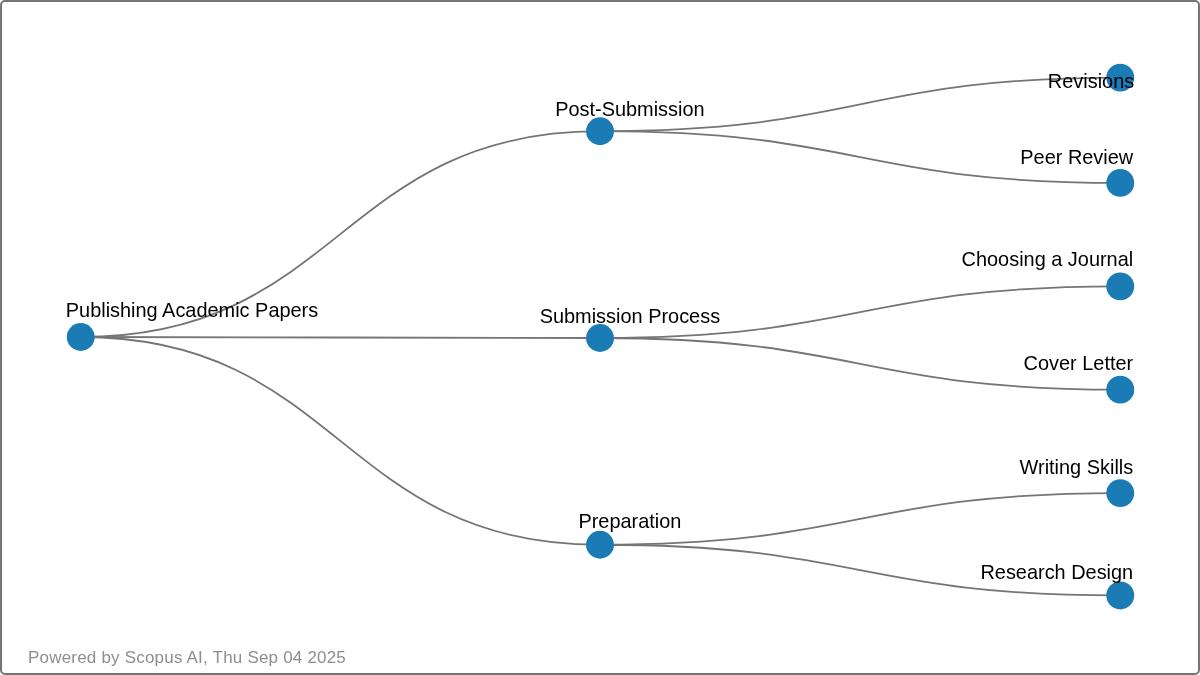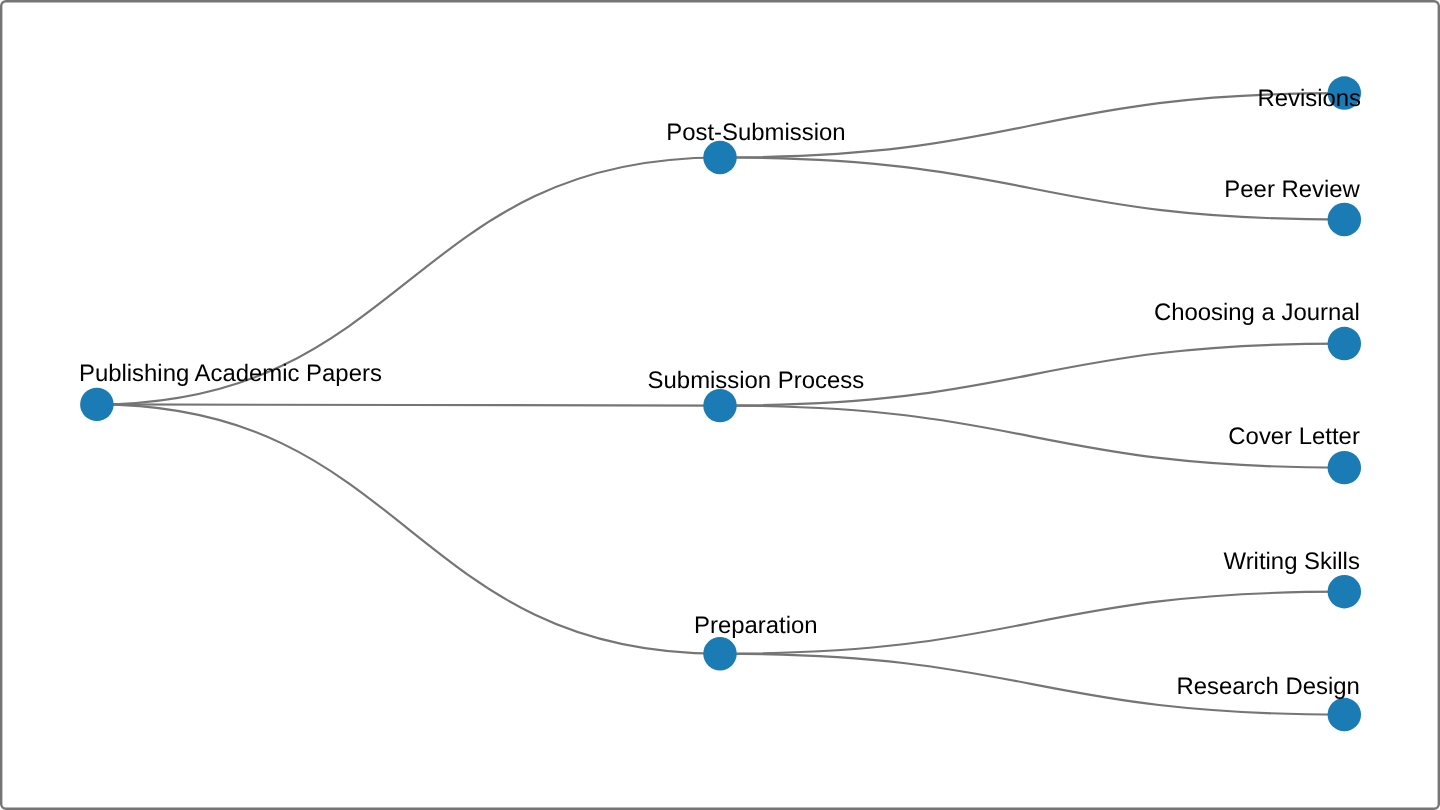--- a/index.html
+++ b/index.html
@@ -66,13 +66,14 @@
       <text x="630" y="115" text-anchor="middle" font-size="20" fill="#000000" class="mindmap-label">Post-Submission</text>
       <text x="1136" y="87" text-anchor="end" font-size="20" fill="#000000" class="mindmap-label">Revisions</text>
       <text x="1135" y="163" text-anchor="end" font-size="20" fill="#000000" class="mindmap-label">Peer Review</text>
       <text x="630" y="323" text-anchor="middle" font-size="20" fill="#000000" class="mindmap-label">Submission Process</text>
       <text x="1135" y="266" text-anchor="end" font-size="20" fill="#000000" class="mindmap-label">Choosing a Journal</text>
       <text x="1135" y="370" text-anchor="end" font-size="20" fill="#000000" class="mindmap-label">Cover Letter</text>
       <text x="630" y="529" text-anchor="middle" font-size="20" fill="#000000" class="mindmap-label">Preparation</text>
       <text x="1135" y="475" text-anchor="end" font-size="20" fill="#000000" class="mindmap-label">Writing Skills</text>
       <text x="1135" y="580" text-anchor="end" font-size="20" fill="#000000" class="mindmap-label">Research Design</text>
     </svg>
+  <div class="footer">Powered by Scopus AI, Thu Sep 04 2025</div>
 </div>
 
 </body></html>

